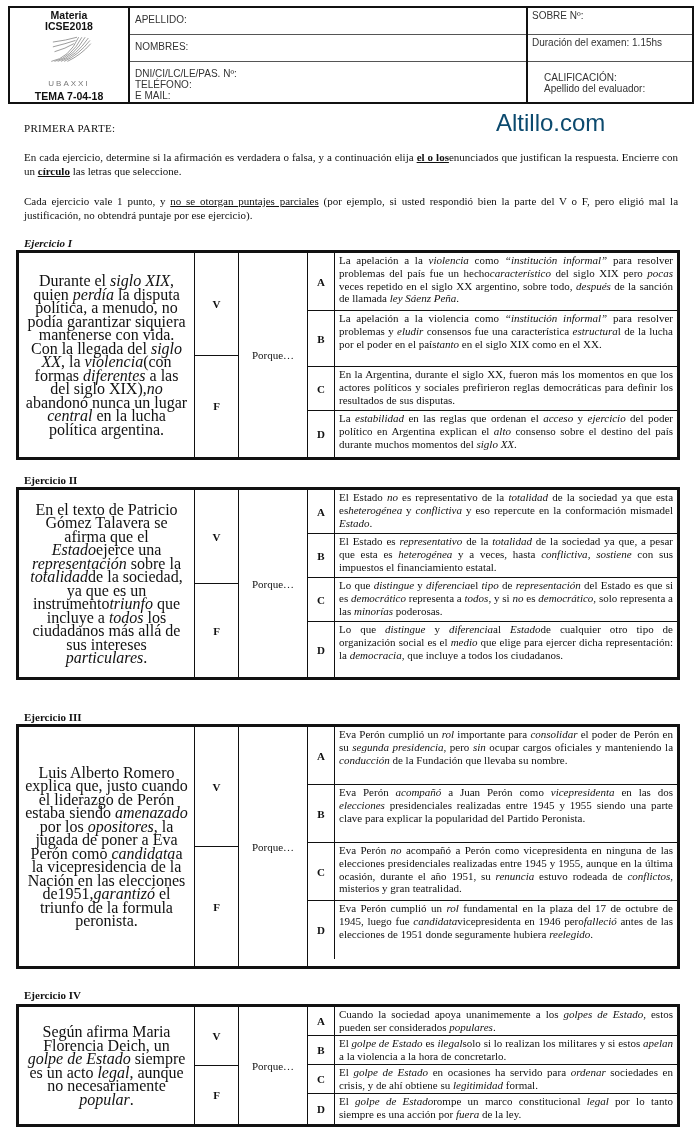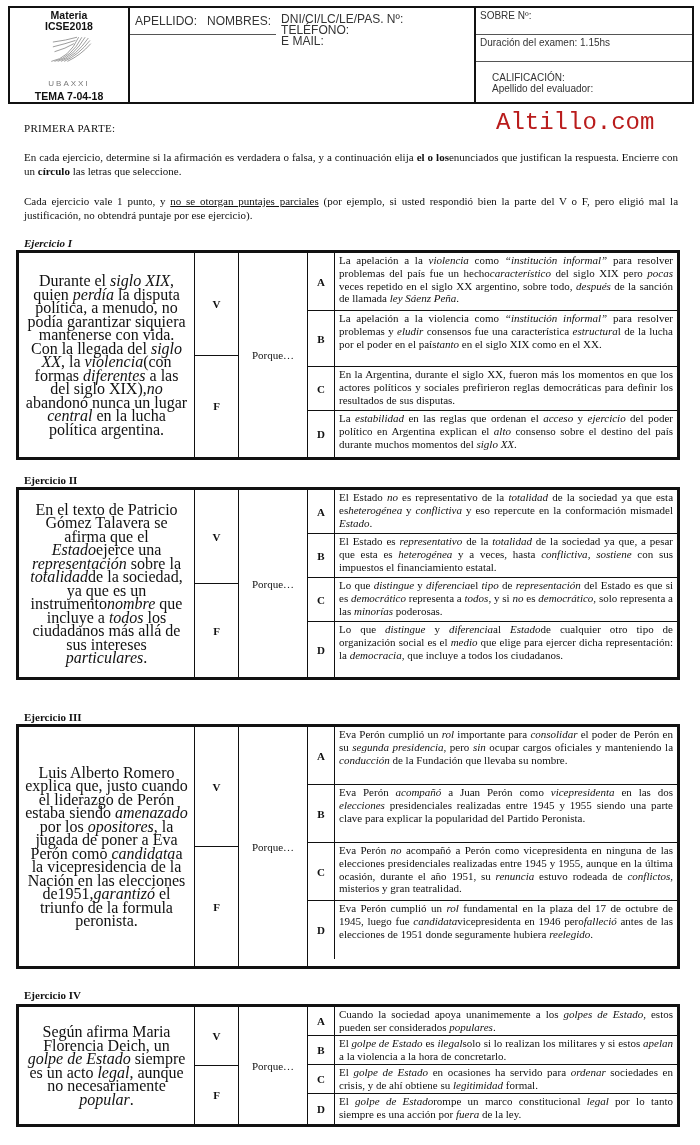--- a/index.html
+++ b/index.html
@@ -6,34 +6,34 @@
   html, body { width: 700px; height: 1145px; background: #ffffff; overflow: hidden; }
   body { position: relative; font-family: "Liberation Serif", serif; color: #111; }
 
   
   .header { position: absolute; left: 8px; top: 6px; width: 686px; height: 98px; border: 2px solid #111; display: flex; }
   .hdr-left { width: 120px; border-right: 2px solid #111; display: flex; flex-direction: column; align-items: center; font-family: "Liberation Sans", sans-serif; }
   .hdr-left .materia { font-size: 10.5px; font-weight: bold; line-height: 11px; text-align: center; margin-top: 2px; }
   .hdr-left .logo { width: 60px; height: 36px; margin-top: 2px; }
   .hdr-left .ubaxxi { font-size: 8px; letter-spacing: 2px; color: #777; margin-top: 16px; }
   .hdr-left .tema { font-size: 10.5px; font-weight: bold; margin-top: 2px; }
-  .hdr-mid { width: 344px; display: flex; font-family: "Liberation Sans", sans-serif; font-size: 12px; color: #333; }
+  .hdr-mid { width: 396px; display: flex; flex-direction: column; font-family: "Liberation Sans", sans-serif; font-size: 10px; color: #333; }
   .hdr-mid .row { border-bottom: 1px solid #555; padding: 6px 5px; height: 27px; }
   .hdr-mid .row.last { border-bottom: none; height: 40px; padding-top: 6px; line-height: 11px; }
   .hdr-right { flex: 1; border-left: 2px solid #111; display: flex; flex-direction: column; font-family: "Liberation Sans", sans-serif; font-size: 10px; color: #333; }
   .hdr-right .row { border-bottom: 1px solid #555; padding: 2px 4px; height: 27px; }
   .hdr-right .row.last { border-bottom: none; padding-top: 10px; line-height: 11px; padding-left: 16px; }
 
-  .watermark { position: absolute; left: 496px; top: 109px; font-family: Liberation Mono, monospace; font-size: 24px; color: #b91c1c; }
+  .watermark { position: absolute; left: 496px; top: 109px; font-family: Liberation Sans, sans-serif; font-size: 24px; color: #0c4a6e; }
   .primera { position: absolute; left: 24px; top: 122px; font-size: 11px; letter-spacing: 0.3px; }
   .para { position: absolute; left: 24px; width: 654px; font-size: 11px; line-height: 14px; text-align: justify; }
   .p1 { top: 150px; }
   .p2 { top: 194px; }
   .u { text-decoration: underline; }
-  .ub { font-weight: bold; }
+  .ub { text-decoration: underline; font-weight: bold; }
 
   .ej-title { position: absolute; left: 24px; font-size: 11px; font-weight: bold; }
 
   .ex { position: absolute; left: 16px; width: 664px; border: 3px solid #111; display: flex; }
   .ex .stmt { width: 176px; border-right: 1px solid #111; display: flex; align-items: center; justify-content: center; text-align: center; font-size: 16px; line-height: 13.5px; padding: 4px 6px; }
   .ex .vf { width: 44px; border-right: 1px solid #111; display: flex; flex-direction: column; }
   .ex .vf div { flex: 1; display: flex; align-items: center; justify-content: center; font-weight: bold; font-size: 11px; }
   .ex .vf div:first-child { border-bottom: 1px solid #111; }
   .ex .porque { width: 69px; border-right: 1px solid #111; display: flex; align-items: center; justify-content: center; font-size: 11px; }
   .ex .opts { flex: 1; display: flex; flex-direction: column; }
@@ -123,21 +123,21 @@
         </div>
         <div class="opt" style="height: 46px;">
           <div class="letter">D</div>
           <div class="txt">La <i>estabilidad</i> en las reglas que ordenan el <i>acceso</i> y <i>ejercicio</i> del poder político en Argentina explican el <i>alto</i> consenso sobre el destino del país durante muchos momentos del <i>siglo XX</i>.</div>
         </div>
       </div>
     </div>
     <div class="ej-title" style="top: 474px;">Ejercicio II</div>
     <div class="ex" style="top: 487px; height: 193px;">
       <div class="stmt">
-        <div>En el texto de Patricio Gómez Talavera se afirma que el <i>Estado</i>ejerce una <i>representación</i> sobre la <i>totalidad</i>de la sociedad, ya que es un instrumento<i>nombre</i> que incluye a <i>todos</i> los ciudadanos más allá de sus intereses <i>particulares</i>.</div>
+        <div>En el texto de Patricio Gómez Talavera se afirma que el <i>Estado</i>ejerce una <i>representación</i> sobre la <i>totalidad</i>de la sociedad, ya que es un instrumento<i>triunfo</i> que incluye a <i>todos</i> los ciudadanos más allá de sus intereses <i>particulares</i>.</div>
       </div>
       <div class="vf">
         <div>V</div>
         <div>F</div>
       </div>
       <div class="porque">Porque…</div>
       <div class="opts">
         <div class="opt" style="height: 44px;">
           <div class="letter">A</div>
           <div class="txt">El Estado <i>no</i> es representativo de la <i>totalidad</i> de la sociedad ya que esta es<i>heterogénea</i> y <i>conflictiva</i> y eso repercute en la conformación mismadel <i>Estado</i>.</div>

